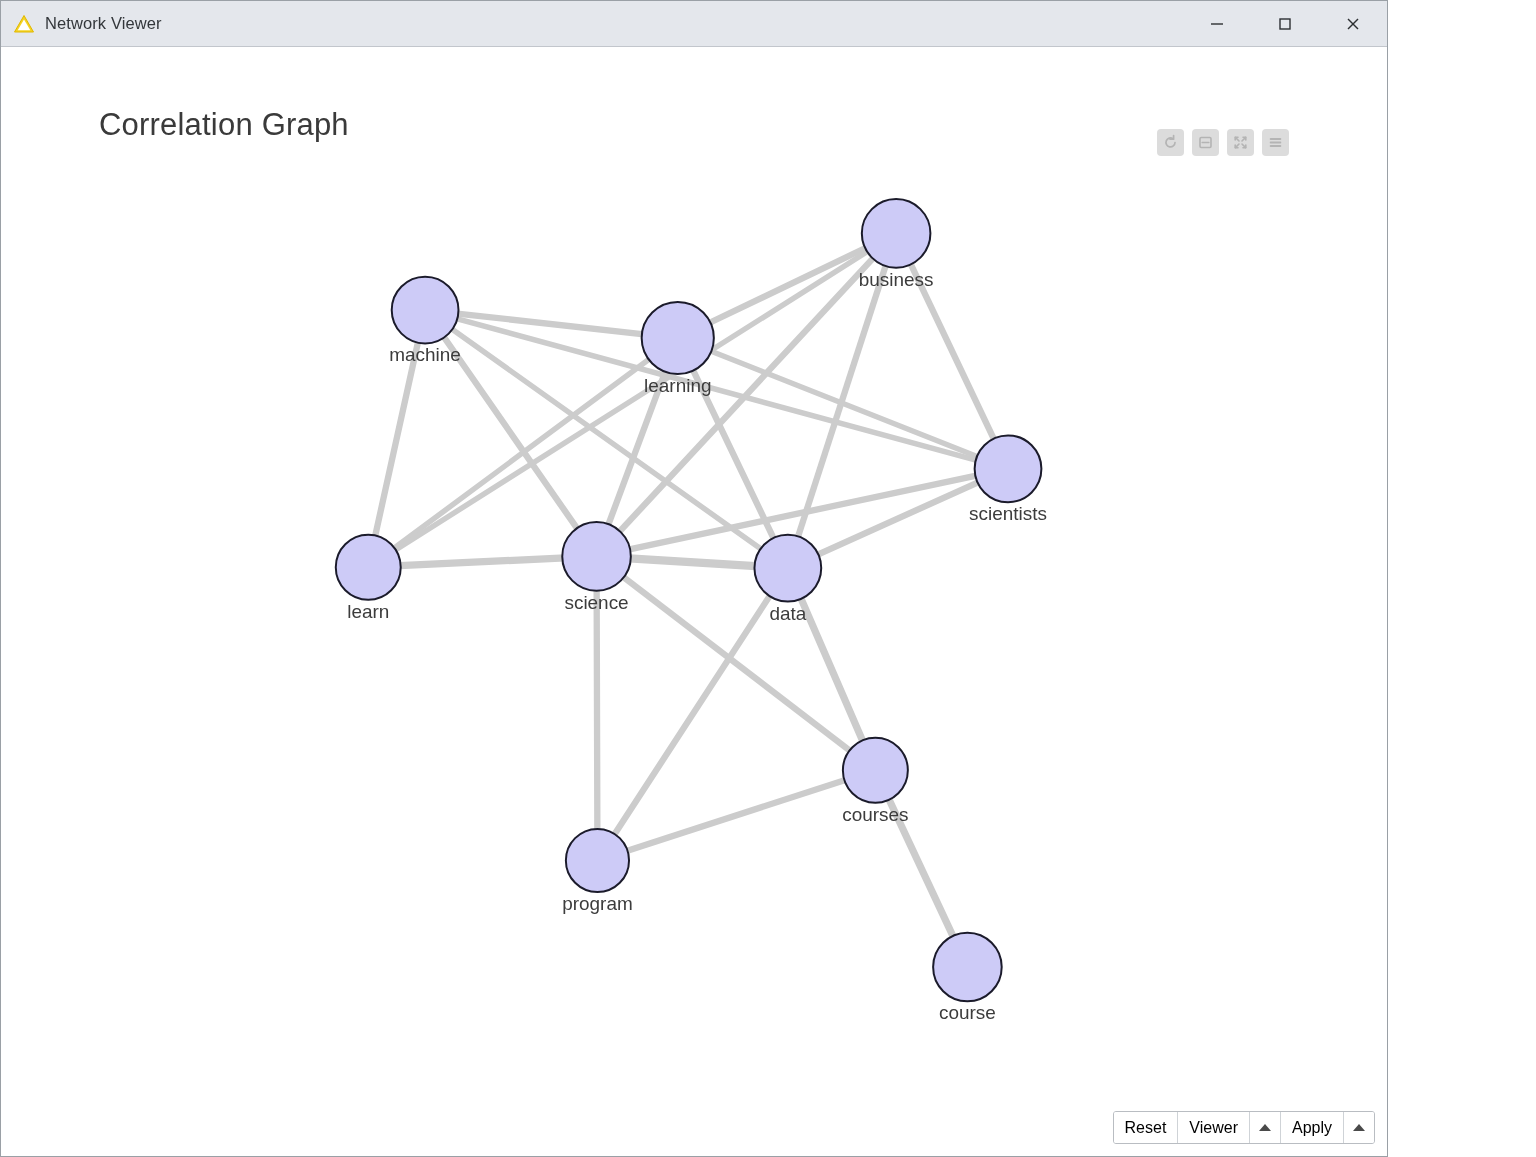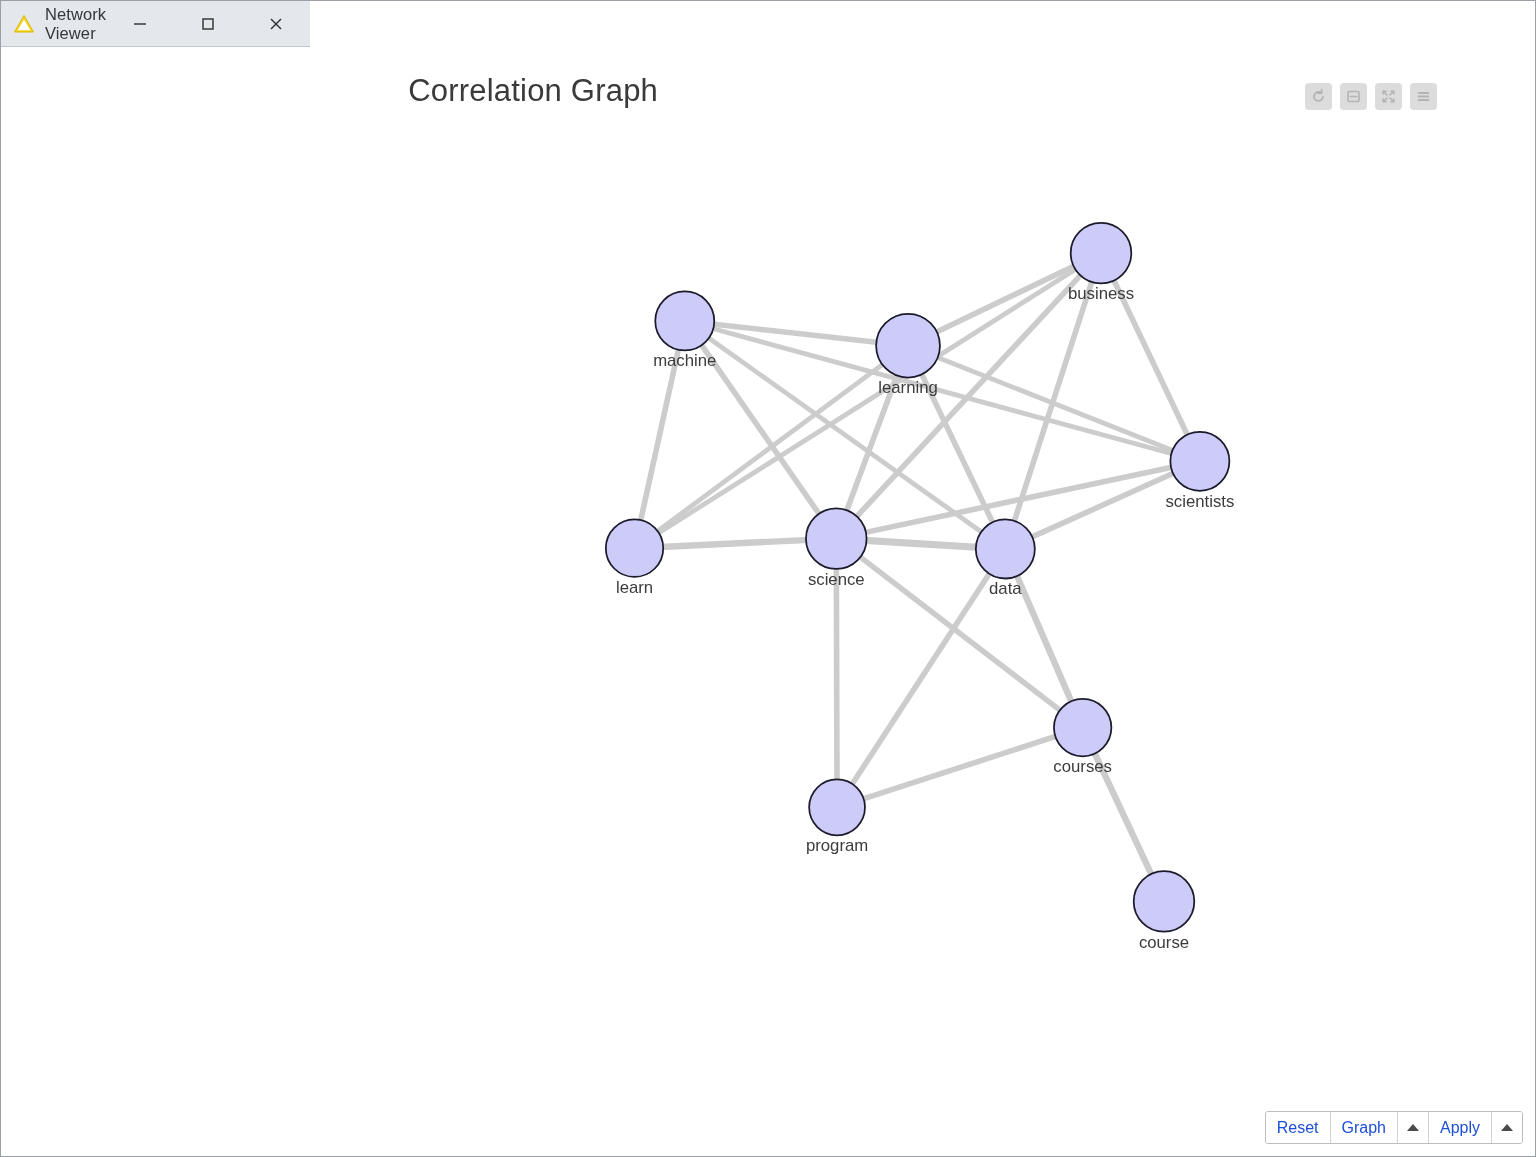--- a/index.html
+++ b/index.html
@@ -9,26 +9,27 @@
   }
   body {
     font-family: "Liberation Sans", sans-serif;
     width: 1536px;
     height: 1157px;
     overflow: hidden;
   }
 
   #window {
     position: relative;
-    width: 1536px;
+    width: 1388px;
     height: 1157px;
     box-sizing: border-box;
     border: 1px solid #9aa0a6;
     background: #ffffff;
     display: flex;
+    flex-direction: column;
   }
 
   
   #titlebar {
     height: 46px;
     flex: 0 0 46px;
     background: #e4e7ec;
     border-bottom: 1px solid #c2c6cc;
     display: flex;
     align-items: center;
@@ -64,21 +65,21 @@
   #content {
     position: relative;
     flex: 1 1 auto;
     background: #ffffff;
     overflow: hidden;
   }
 
   #graph-title {
     position: absolute;
     left: 98px;
-    top: 72px;
+    top: 60px;
     font-size: 31px;
     color: #3a3a3a;
     letter-spacing: 0.2px;
     white-space: nowrap;
   }
 
   
   #graph-toolbar {
     position: absolute;
     right: 98px;
@@ -134,21 +135,21 @@
     background: #ffffff;
     overflow: hidden;
     height: 31px;
   }
   .bbtn {
     display: flex;
     align-items: center;
     justify-content: center;
     padding: 0 11px;
     font-size: 16px;
-    color: #1d4ed8;
+    color: #000000;
     border-right: 1px solid #cfd3d7;
     background: #ffffff;
     white-space: nowrap;
   }
   .bbtn:last-child { border-right: none; }
   .bbtn.arrow { padding: 0 9px; }
   .caret-up {
     width: 0; height: 0;
     border-left: 6px solid transparent;
     border-right: 6px solid transparent;
@@ -288,21 +289,21 @@
           </g>
           <g>
             <circle cx="1071" cy="960" r="38" class="node-circle" fill="#cdcbf7" stroke="#1b1b2b"></circle>
             <text x="1071" y="1018" class="node-label">course</text>
           </g>
         </g>
     </svg>
 
     <div id="bottom-bar">
       <div class="bbtn">Reset</div>
-      <div class="bbtn">Graph</div>
+      <div class="bbtn">Viewer</div>
       <div class="bbtn arrow">
         <span class="caret-up"></span>
       </div>
       <div class="bbtn">Apply</div>
       <div class="bbtn arrow">
         <span class="caret-up"></span>
       </div>
     </div>
 
   </div>

